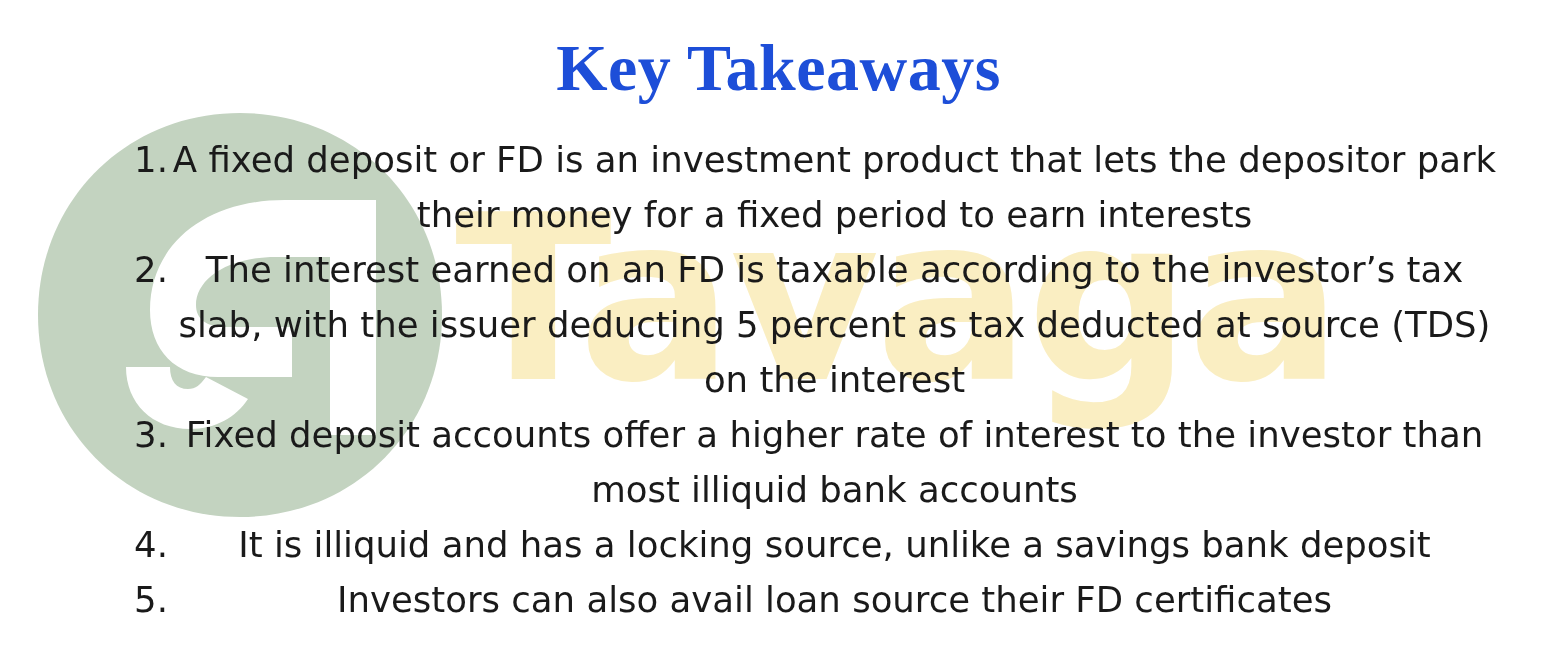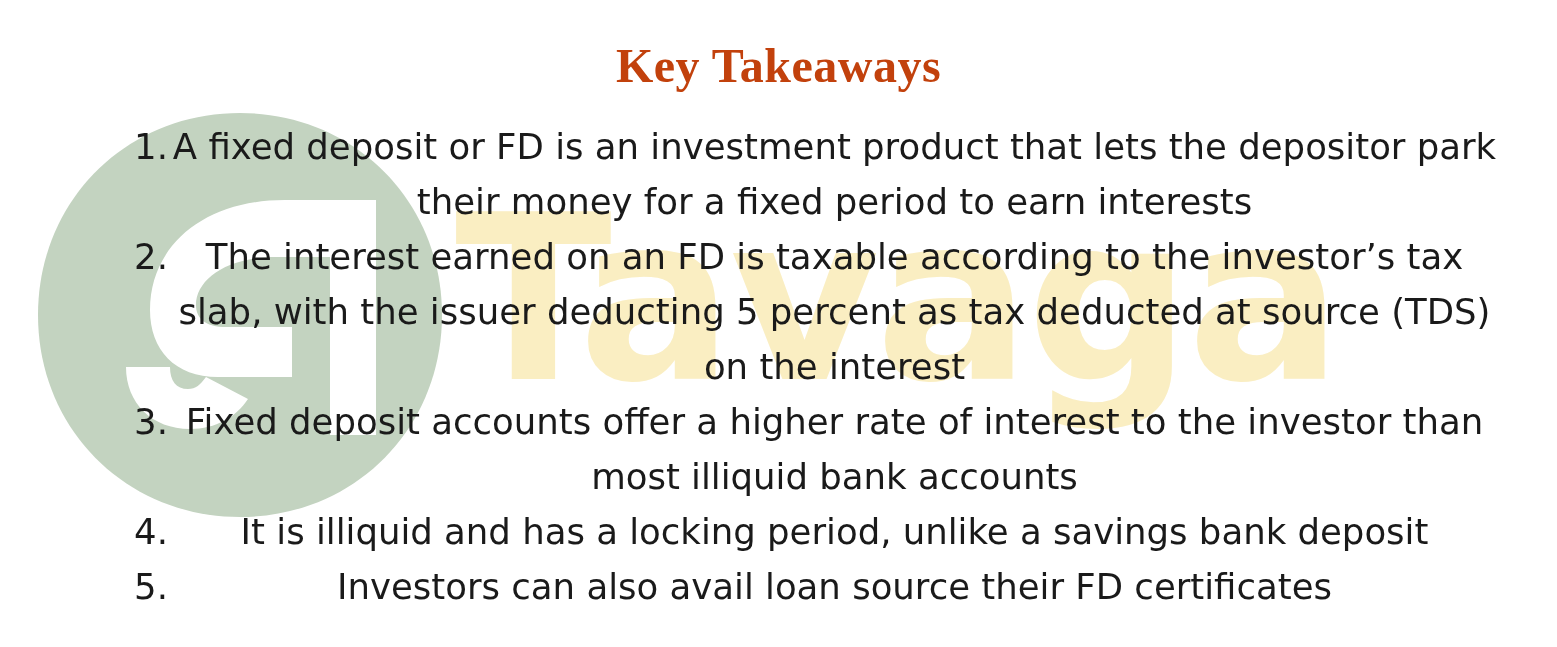--- a/index.html
+++ b/index.html
@@ -52,23 +52,23 @@
     white-space: nowrap;
   }
 
   
   .title {
     position: relative;
     z-index: 2;
     text-align: center;
     font-family: "Liberation Serif", serif;
     font-weight: 700;
-    font-size: 48px;
-    color: #c2410c;
-    margin: 16px;
+    font-size: 66px;
+    color: #1d4ed8;
+    margin: 8px;
     padding-top: 22px;
     letter-spacing: 0.5px;
   }
 
   
   .list {
     position: relative;
     z-index: 2;
     margin: 26px 0 0 0;
     padding: 0 60px 0 130px;
@@ -108,17 +108,17 @@
     </svg>
     <div class="wm-text">Tavaga</div>
   </div>
 
   <h1 class="title">Key Takeaways</h1>
 
   <ol class="list">
     <li>A fixed deposit or FD is an investment product that lets the depositor park their money for a fixed period to earn interests</li>
     <li>The interest earned on an FD is taxable according to the investor’s tax slab, with the issuer deducting 5 percent as tax deducted at source (TDS) on the interest</li>
     <li>Fixed deposit accounts offer a higher rate of interest to the investor than most illiquid bank accounts</li>
-    <li>It is illiquid and has a locking period, unlike a savings bank deposit</li>
+    <li>It is illiquid and has a locking source, unlike a savings bank deposit</li>
     <li>Investors can also avail loan source their FD certificates</li>
   </ol>
 
 </div>
 
 </body></html>

